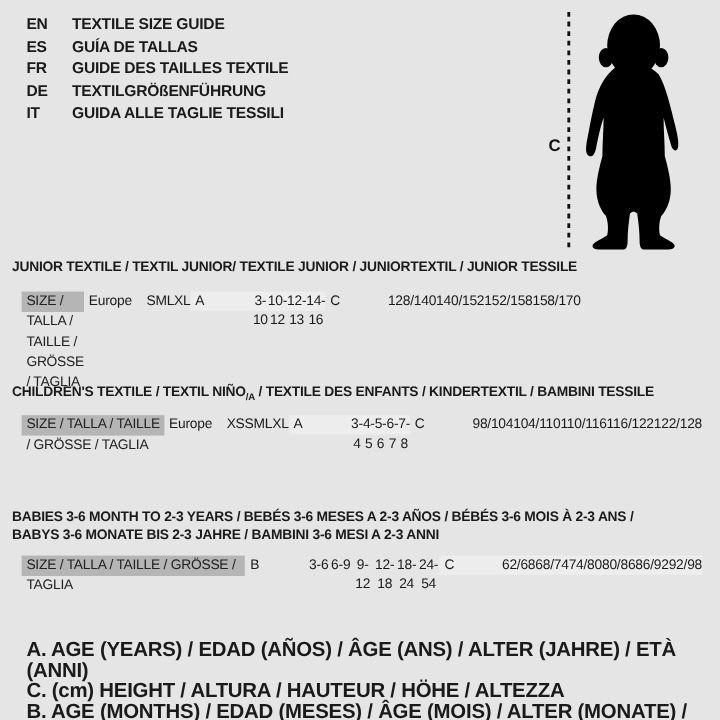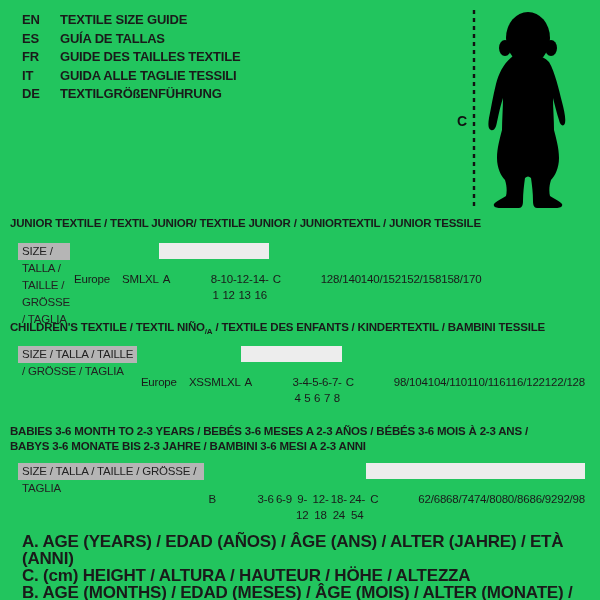--- a/index.html
+++ b/index.html
@@ -1,32 +1,32 @@
 <!DOCTYPE html>
 <html><head>
 <meta charset="utf-8">
 <style>
   html,body{margin:0;padding:0;background:#fff;}
   #canvas{
-    position:relative;width:600px;height:600px;background:#22c55e;overflow:hidden;
+    position:relative;width:600px;height:600px;background:#e5e5e5;overflow:hidden;
     font-family:"Liberation Sans", sans-serif;color:#1a1a1a;letter-spacing:-0.2px;
   }
   
   .lang-list{position:absolute;left:22px;top:11px;}
   .lang-row{display:flex;font-size:13px;font-weight:700;line-height:18.5px;}
   .lang-code{width:38px;}
   
   .figure-svg{position:absolute;left:440px;top:4px;}
   
   .tbl-title{position:absolute;left:10px;font-size:11.5px;font-weight:700;line-height:15px;white-space:nowrap;}
   .size-table{position:absolute;left:18px;display:flex;flex-direction:row;}
   .size-header{height:17px;line-height:17px;background:#b5b5b5;color:#222;font-size:11.5px;padding-left:4px;box-sizing:border-box;}
   .t-row{display:flex;height:16px;line-height:16px;font-size:11.5px;}
   .t-row.stripe{background:#ededed;}
-  .t-cell{flex:1;text-align:center;margin-top:28px;}
+  .t-cell{flex:1;text-align:center;}
   .t-cell.label{flex:0 0 52px;text-align:left;padding-left:4px;box-sizing:border-box;}
   .sub{font-size:8px;vertical-align:sub;}
   
   .footnotes{position:absolute;left:22px;top:533px;font-size:17px;font-weight:700;line-height:17px;}
 </style>
 </head>
 <body>
 
 <div id="canvas">
 
@@ -37,26 +37,26 @@
     </div>
     <div class="lang-row">
       <span class="lang-code">ES</span>
       <span class="lang-label">GUÍA DE TALLAS</span>
     </div>
     <div class="lang-row">
       <span class="lang-code">FR</span>
       <span class="lang-label">GUIDE DES TAILLES TEXTILE</span>
     </div>
     <div class="lang-row">
+      <span class="lang-code">DE</span>
+      <span class="lang-label">TEXTILGRÖßENFÜHRUNG</span>
+    </div>
+    <div class="lang-row">
       <span class="lang-code">IT</span>
       <span class="lang-label">GUIDA ALLE TAGLIE TESSILI</span>
-    </div>
-    <div class="lang-row">
-      <span class="lang-code">DE</span>
-      <span class="lang-label">TEXTILGRÖßENFÜHRUNG</span>
     </div>
   </div>
 
   <svg class="figure-svg" width="160" height="212" viewBox="0 0 160 212">
     <line x1="34" y1="6" x2="34" y2="203" stroke="#111111" stroke-width="2.4" stroke-dasharray="4,4"></line>
     <text x="17" y="122" font-size="14" font-weight="bold" fill="#111111" font-family="Liberation Sans, sans-serif">C</text>
     <g transform="translate(43,6)" fill="#000000">
       <ellipse cx="45" cy="28" rx="22" ry="26"></ellipse>
       <ellipse cx="22" cy="38" rx="6" ry="8"></ellipse>
       <ellipse cx="68" cy="38" rx="6" ry="8"></ellipse>
@@ -99,21 +99,21 @@
     <div class="size-header">SIZE / TALLA / TAILLE / GRÖSSE / TAGLIA</div>
     <div class="t-row">
       <span class="t-cell label">Europe</span>
       <span class="t-cell">S</span>
       <span class="t-cell">M</span>
       <span class="t-cell">L</span>
       <span class="t-cell">XL</span>
     </div>
     <div class="t-row stripe">
       <span class="t-cell label">A</span>
-      <span class="t-cell">8-1</span>
+      <span class="t-cell">3-10</span>
       <span class="t-cell">10-12</span>
       <span class="t-cell">12-13</span>
       <span class="t-cell">14-16</span>
     </div>
     <div class="t-row">
       <span class="t-cell label">C</span>
       <span class="t-cell">128/140</span>
       <span class="t-cell">140/152</span>
       <span class="t-cell">152/158</span>
       <span class="t-cell">158/170</span>

